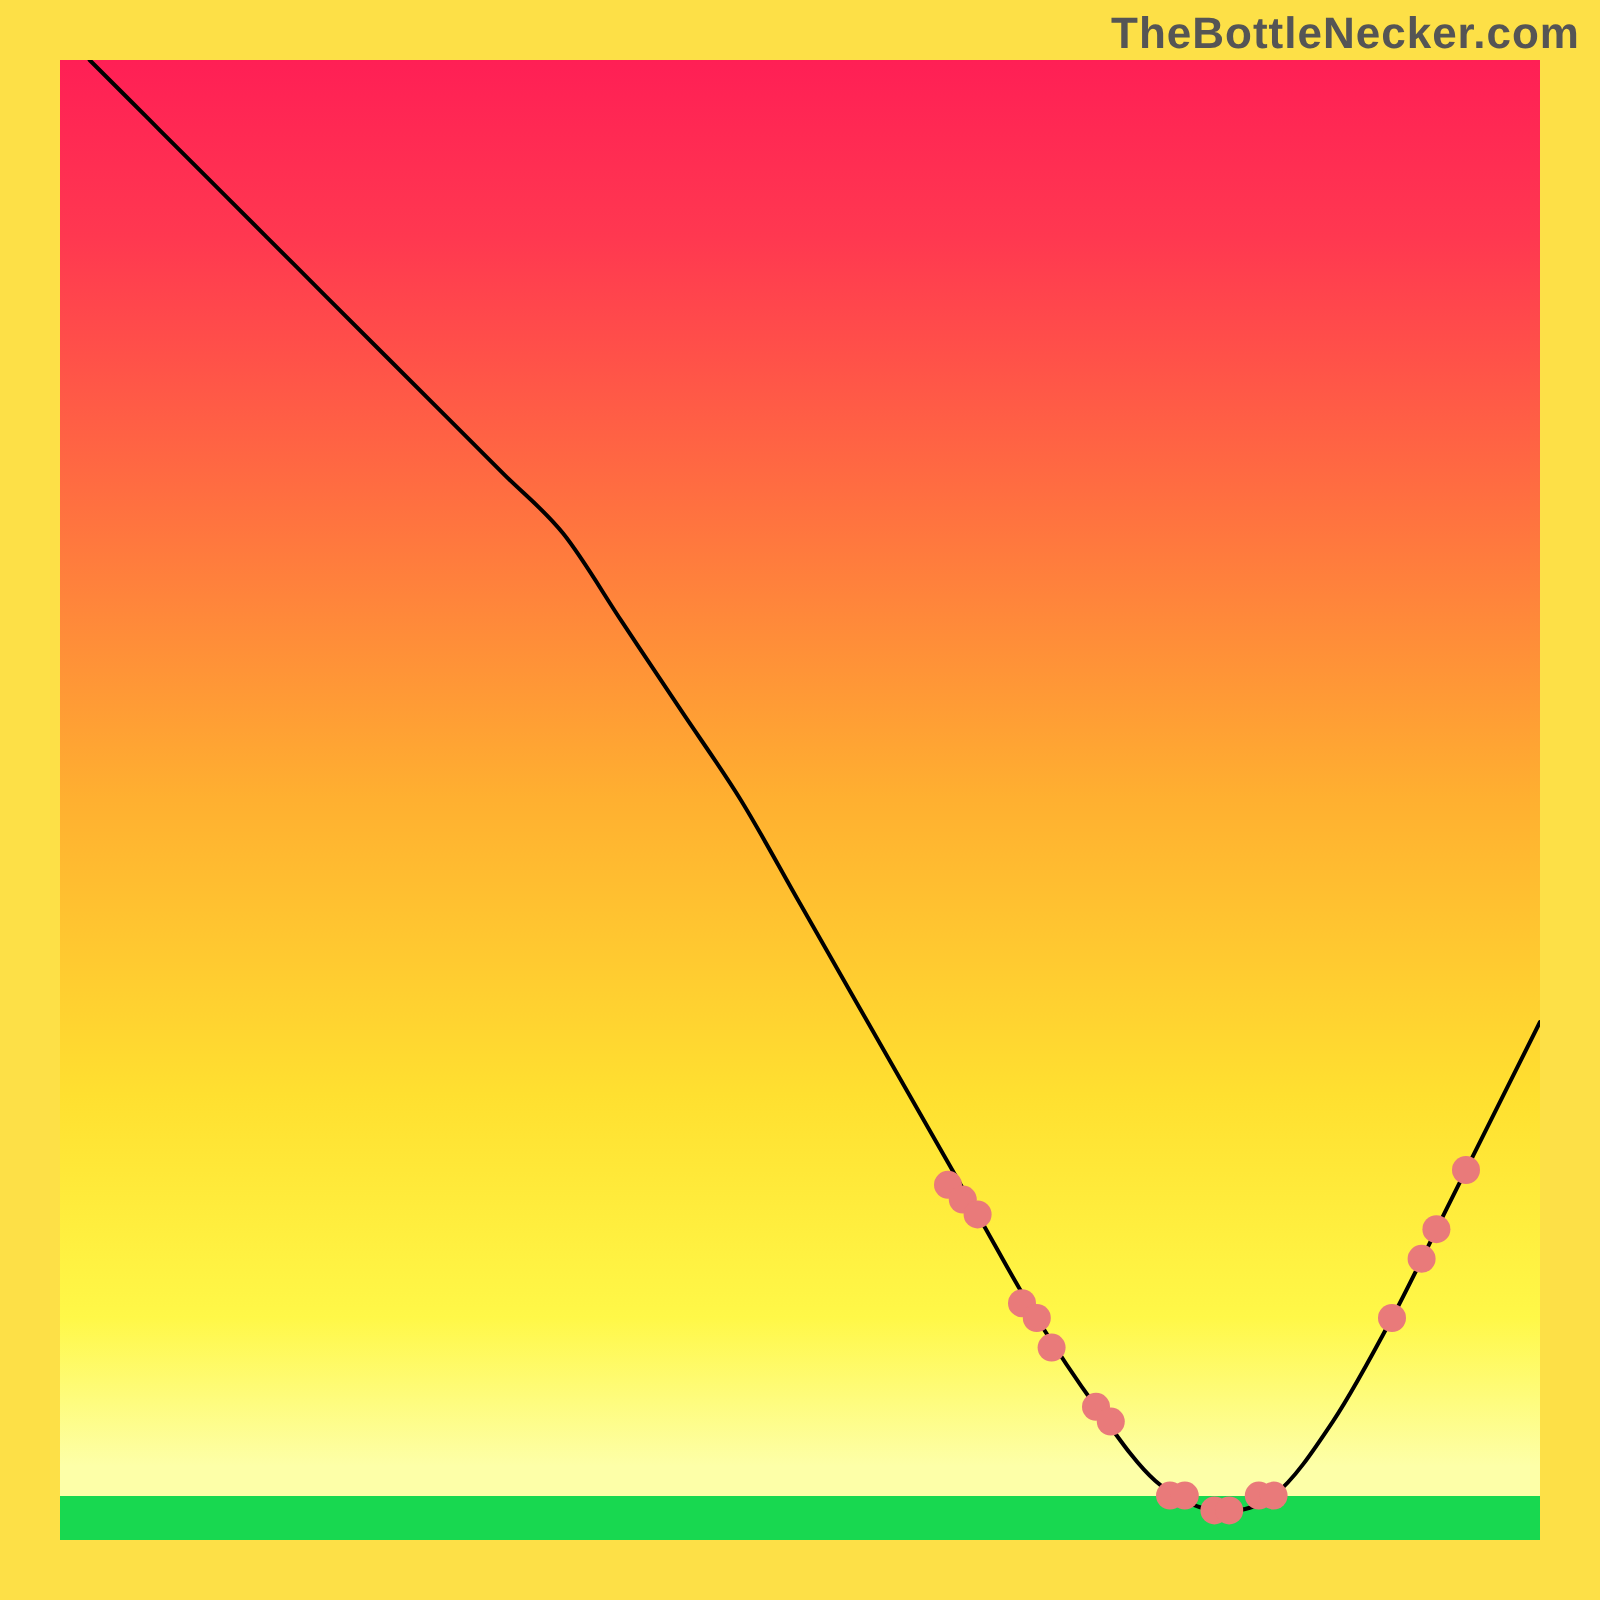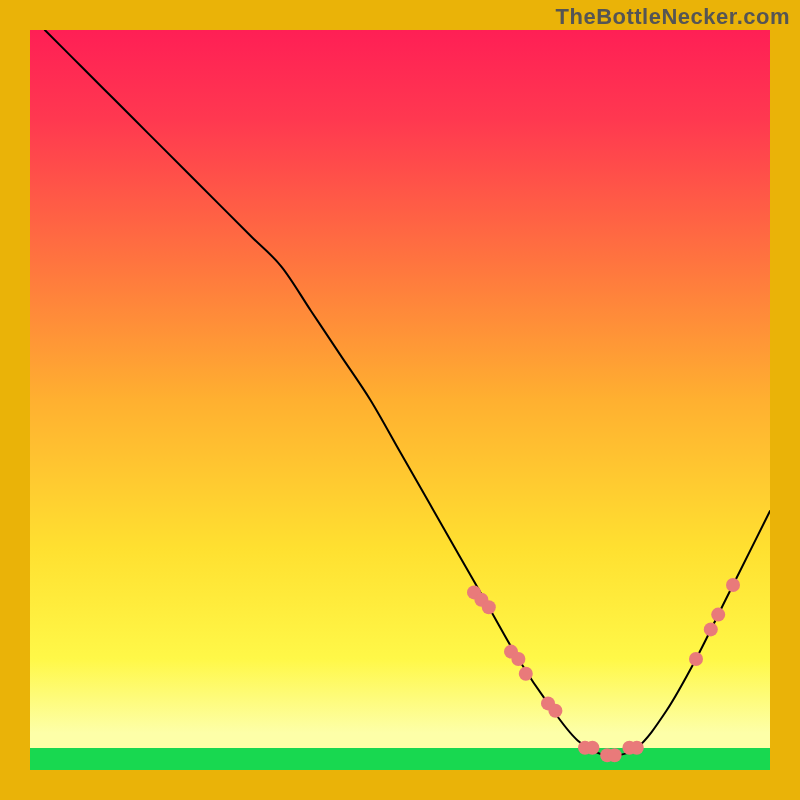--- a/index.html
+++ b/index.html
@@ -7,21 +7,21 @@
     padding: 0;
     width: 800px;
     height: 800px;
     background: #000;
     font-family: Arial, Helvetica, sans-serif;
   }
   .frame {
     position: relative;
     width: 800px;
     height: 800px;
-    background: #eab308;
+    background: #fde047;
   }
   .attribution {
     position: absolute;
     top: 4px;
     right: 10px;
     color: #555;
     font-size: 22px;
     font-weight: bold;
     letter-spacing: 0.5px;
     z-index: 5;

